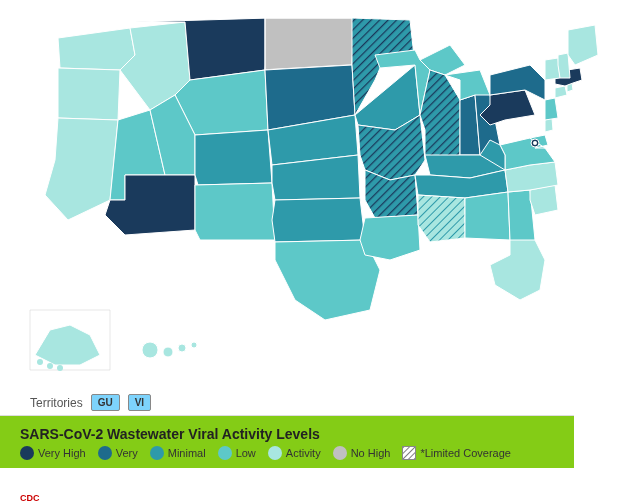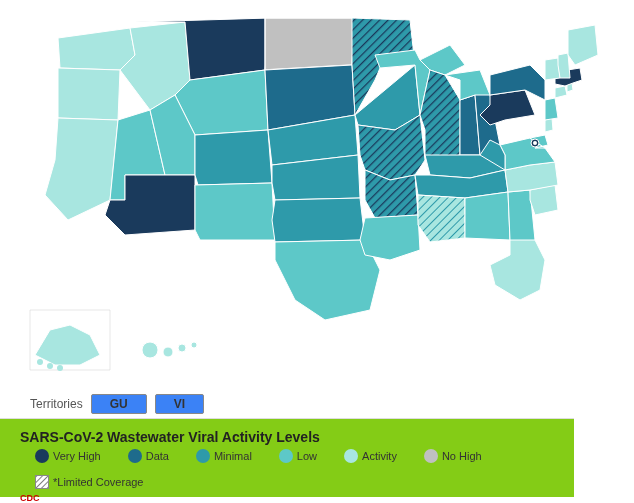--- a/index.html
+++ b/index.html
@@ -31,25 +31,25 @@
       display: flex;
       align-items: center;
       padding: 4px 30px;
       gap: 8px;
     }
     .territories-label {
       font-size: 12px;
       color: #555;
     }
     .territory-badge {
-      background: #3b82f6;
+      background: #7dd3fc;
       color: #333;
-      font-size: 12px;
+      font-size: 10px;
       font-weight: bold;
-      padding: 2px 18px;
+      padding: 2px 6px;
       border-radius: 2px;
       border: 1px solid #888;
     }
     .info-panel {
       border-top: 1px solid #ddd;
       padding: 10px 20px 8px 20px;
       background: #84cc16;
     }
     .info-title {
       font-size: 14px;
@@ -67,21 +67,20 @@
       align-items: center;
       flex-wrap: wrap;
       gap: 12px;
     }
     .legend-item {
       display: flex;
       align-items: center;
       gap: 4px;
       font-size: 11px;
       color: #333;
-      margin-left: 15px;
     }
     .legend-swatch {
       width: 14px;
       height: 14px;
       border-radius: 50%;
       flex-shrink: 0;
     }
     .legend-swatch-hatched {
       width: 14px;
       height: 14px;
@@ -253,21 +252,21 @@
     <div class="info-title">SARS-CoV-2 Wastewater Viral Activity Levels</div>
     <div class="legend">
 
       <div class="legend-item">
         <div class="legend-swatch" style="background:#1a3a5c;border-radius:50%;"></div>
         <span>Very High</span>
       </div>
 
       <div class="legend-item">
         <div class="legend-swatch" style="background:#1e6b8c;border-radius:50%;"></div>
-        <span>Data</span>
+        <span>Very</span>
       </div>
 
       <div class="legend-item">
         <div class="legend-swatch" style="background:#2e9aaa;border-radius:50%;"></div>
         <span>Minimal</span>
       </div>
 
       <div class="legend-item">
         <div class="legend-swatch" style="background:#5dc8c8;border-radius:50%;"></div>
         <span>Low</span>

